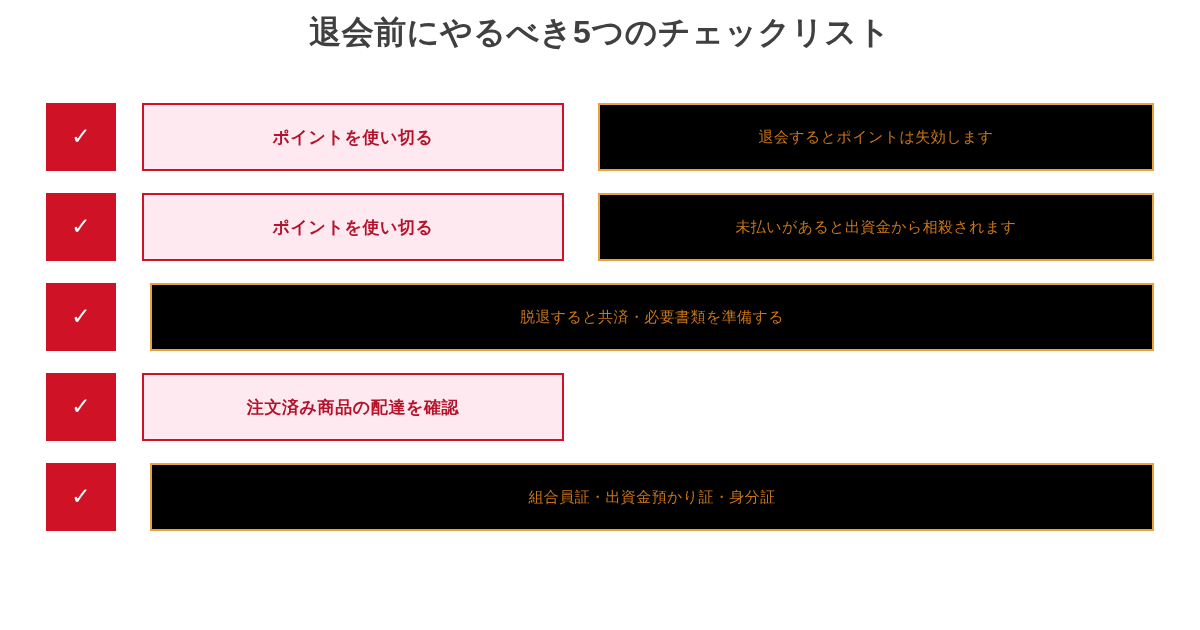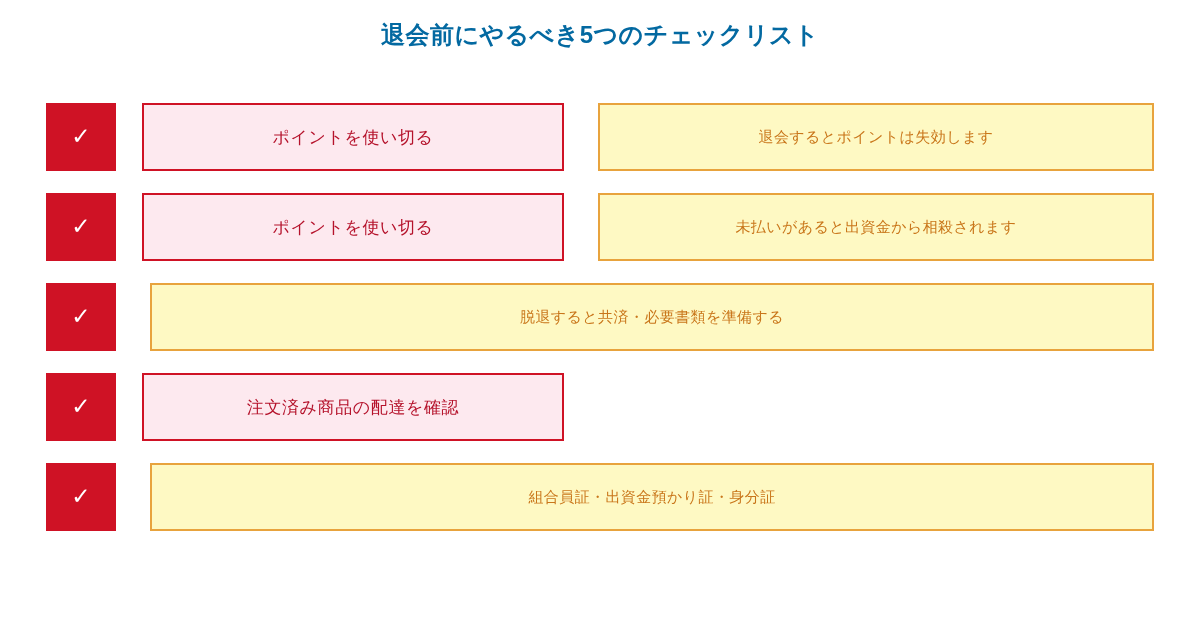--- a/index.html
+++ b/index.html
@@ -14,25 +14,25 @@
     overflow: hidden;
   }
   .page {
     position: relative;
     width: 1200px;
     height: 630px;
     box-sizing: border-box;
   }
   .title {
     text-align: center;
-    font-size: 24px;
+    font-size: 32px;
     font-weight: bold;
-    color: #0369a1;
+    color: #404040;
     letter-spacing: 0.5px;
-    padding-top: 18px;
+    padding-top: 10px;
     line-height: 1.4;
   }
   .rows {
     position: absolute;
     top: 103px;
     left: 46px;
     right: 46px;
   }
   .row {
     display: flex;
@@ -62,29 +62,29 @@
     min-width: 422px;
     background: #fde9ef;
     border: 2px solid #cf1225;
     display: flex;
     align-items: center;
     justify-content: center;
     box-sizing: border-box;
   }
   .label-text {
     font-size: 17px;
-    font-weight: normal;
+    font-weight: bold;
     color: #b5122b;
     letter-spacing: 0.6px;
     text-align: center;
   }
   .note-box {
     margin-left: 34px;
     flex: 1;
-    background: #fef9c3;
+    background: #000000;
     border: 2px solid #e8a33d;
     display: flex;
     align-items: center;
     justify-content: center;
     box-sizing: border-box;
   }
   .note-text {
     font-size: 15px;
     color: #c9761a;
     letter-spacing: 0.4px;

